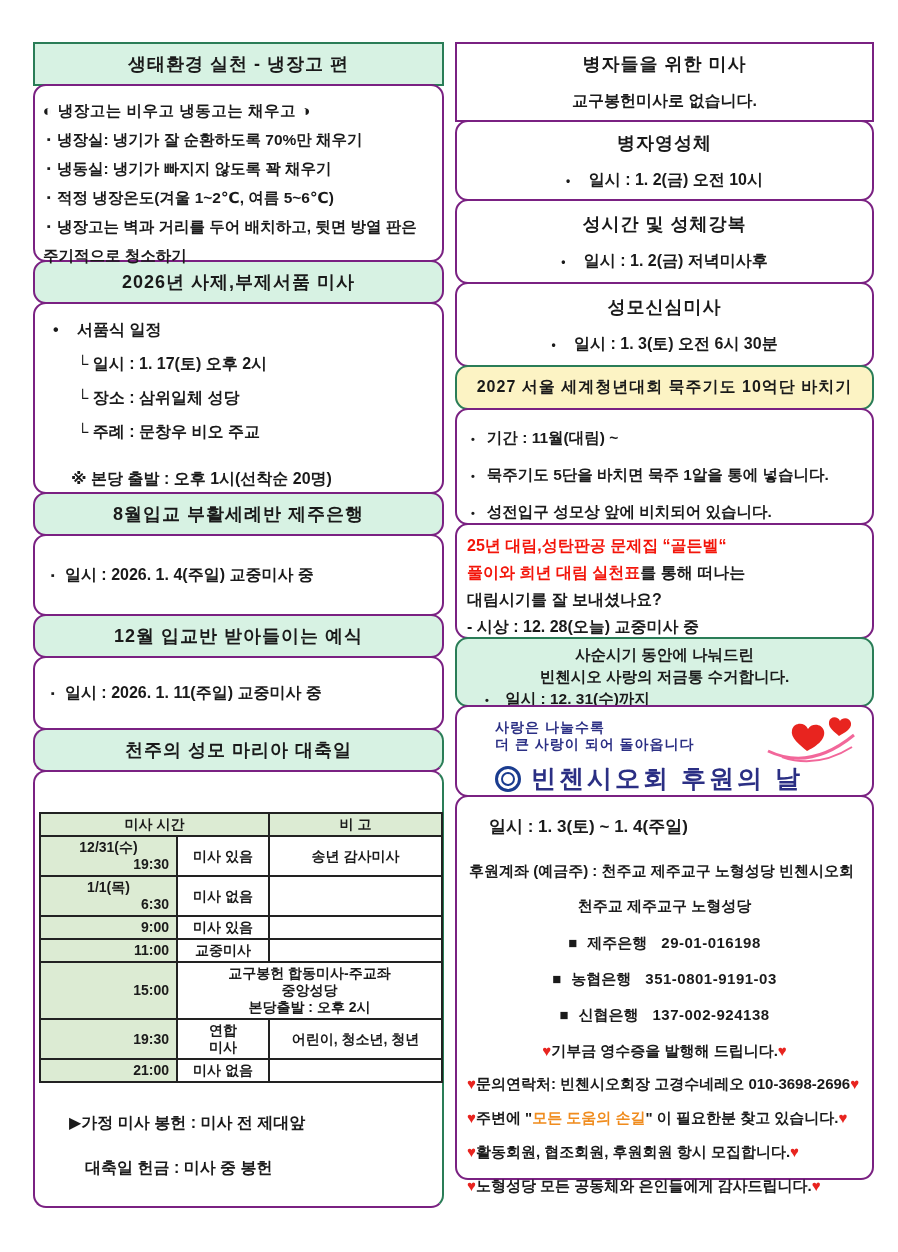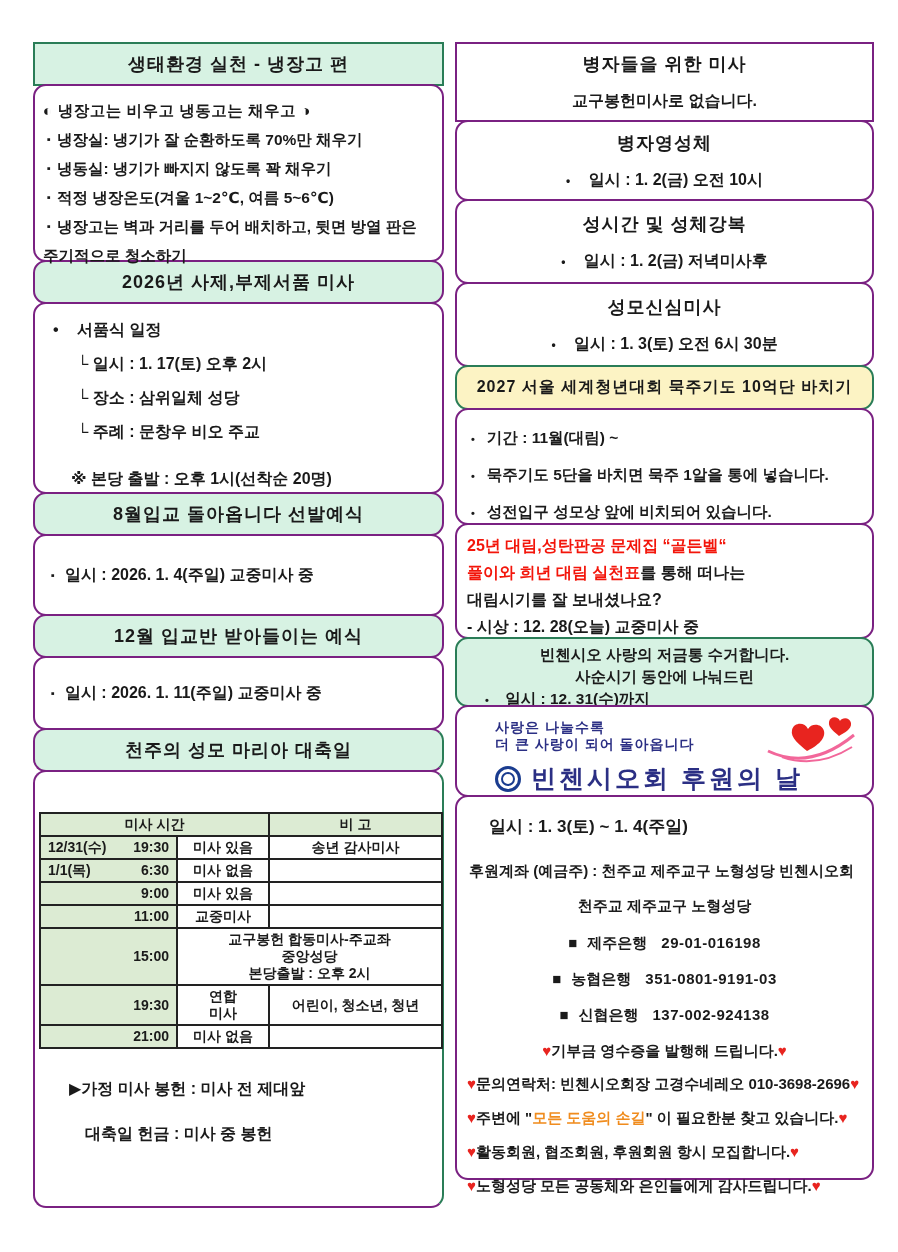--- a/index.html
+++ b/index.html
@@ -42,21 +42,21 @@
 
   table.mass {
     border-collapse:collapse; margin-left:4px; width:402px;
     font-size:14px; table-layout:fixed;
   }
   table.mass td {
     border:2px solid #222; text-align:center; vertical-align:middle;
     padding:2px 3px; line-height:17px;
   }
   td.g { background:#dcebd3; }
-  .tcell { display:flex; justify-content:space-between; align-items:center; padding:0 4px; }
+  .tcell { display:flex; justify-content:space-between; align-items:center; padding:0 4px;flex-direction:column; }
   .tcell .t { margin-left:auto; }
   .pre { white-space:pre-line; }
   .mary-notes { margin:30px 0 0 34px; font-size:16px; }
   .mary-note2 { margin:24px 0 0 16px; }
 
   
   .r-box { display:flex; flex-direction:column; align-items:center; justify-content:center; }
   .r-title { font-size:18px; letter-spacing:1px; }
   .r-body  { font-size:16px; margin-top:15px; }
   .r-body .b { font-size:12px; margin-right:14px; }
@@ -122,21 +122,21 @@
       <span class="b">•</span>
       <span>서품식 일정</span>
     </div>
     <div class="ord-item"><span>└</span> <span>일시 : 1. 17(토) 오후 2시</span></div>
     <div class="ord-item"><span>└</span> <span>장소 : 삼위일체 성당</span></div>
     <div class="ord-item"><span>└</span> <span>주례 : 문창우 비오 주교</span></div>
     <div class="ord-note"><span>※</span> <span>본당 출발 : 오후 1시(선착순 20명)</span></div>
   </div>
 
   <div class="box hdr evt-hdr">
-    <span>8월입교 돌아옵니다 선발예식</span>
+    <span>8월입교 부활세례반 제주은행</span>
   </div>
   <div class="box evt-body">
     <span class="b">▪</span>
     <span>일시 : 2026. 1. 4(주일) 교중미사 중</span>
   </div>
 
   <div class="box hdr evt-hdr">
     <span>12월 입교반 받아들이는 예식</span>
   </div>
   <div class="box evt-body dec-body">
@@ -278,22 +278,22 @@
   <div class="box golden">
     <div class="red">25년 대림,성탄판공 문제집 “골든벨“</div>
     <div>
       <span class="red">풀이와 희년 대림 실천표</span><span>를 통해 떠나는</span>
     </div>
     <div>대림시기를 잘 보내셨나요?</div>
     <div>- 시상 : 12. 28(오늘) 교중미사 중</div>
   </div>
 
   <div class="box green-border piggy">
+    <div>사순시기 동안에 나눠드린</div>
     <div>빈첸시오 사랑의 저금통 수거합니다.</div>
-    <div>사순시기 동안에 나눠드린</div>
     <div class="piggy-date">
       <span class="b">•</span>
       <span>일시 : 12. 31(수)까지</span>
     </div>
   </div>
 
   <div class="box banner">
     <div class="tagline navy">사랑은 나눌수록</div>
     <div class="tagline navy">더 큰 사랑이 되어 돌아옵니다</div>
     <span class="banner-hearts">

